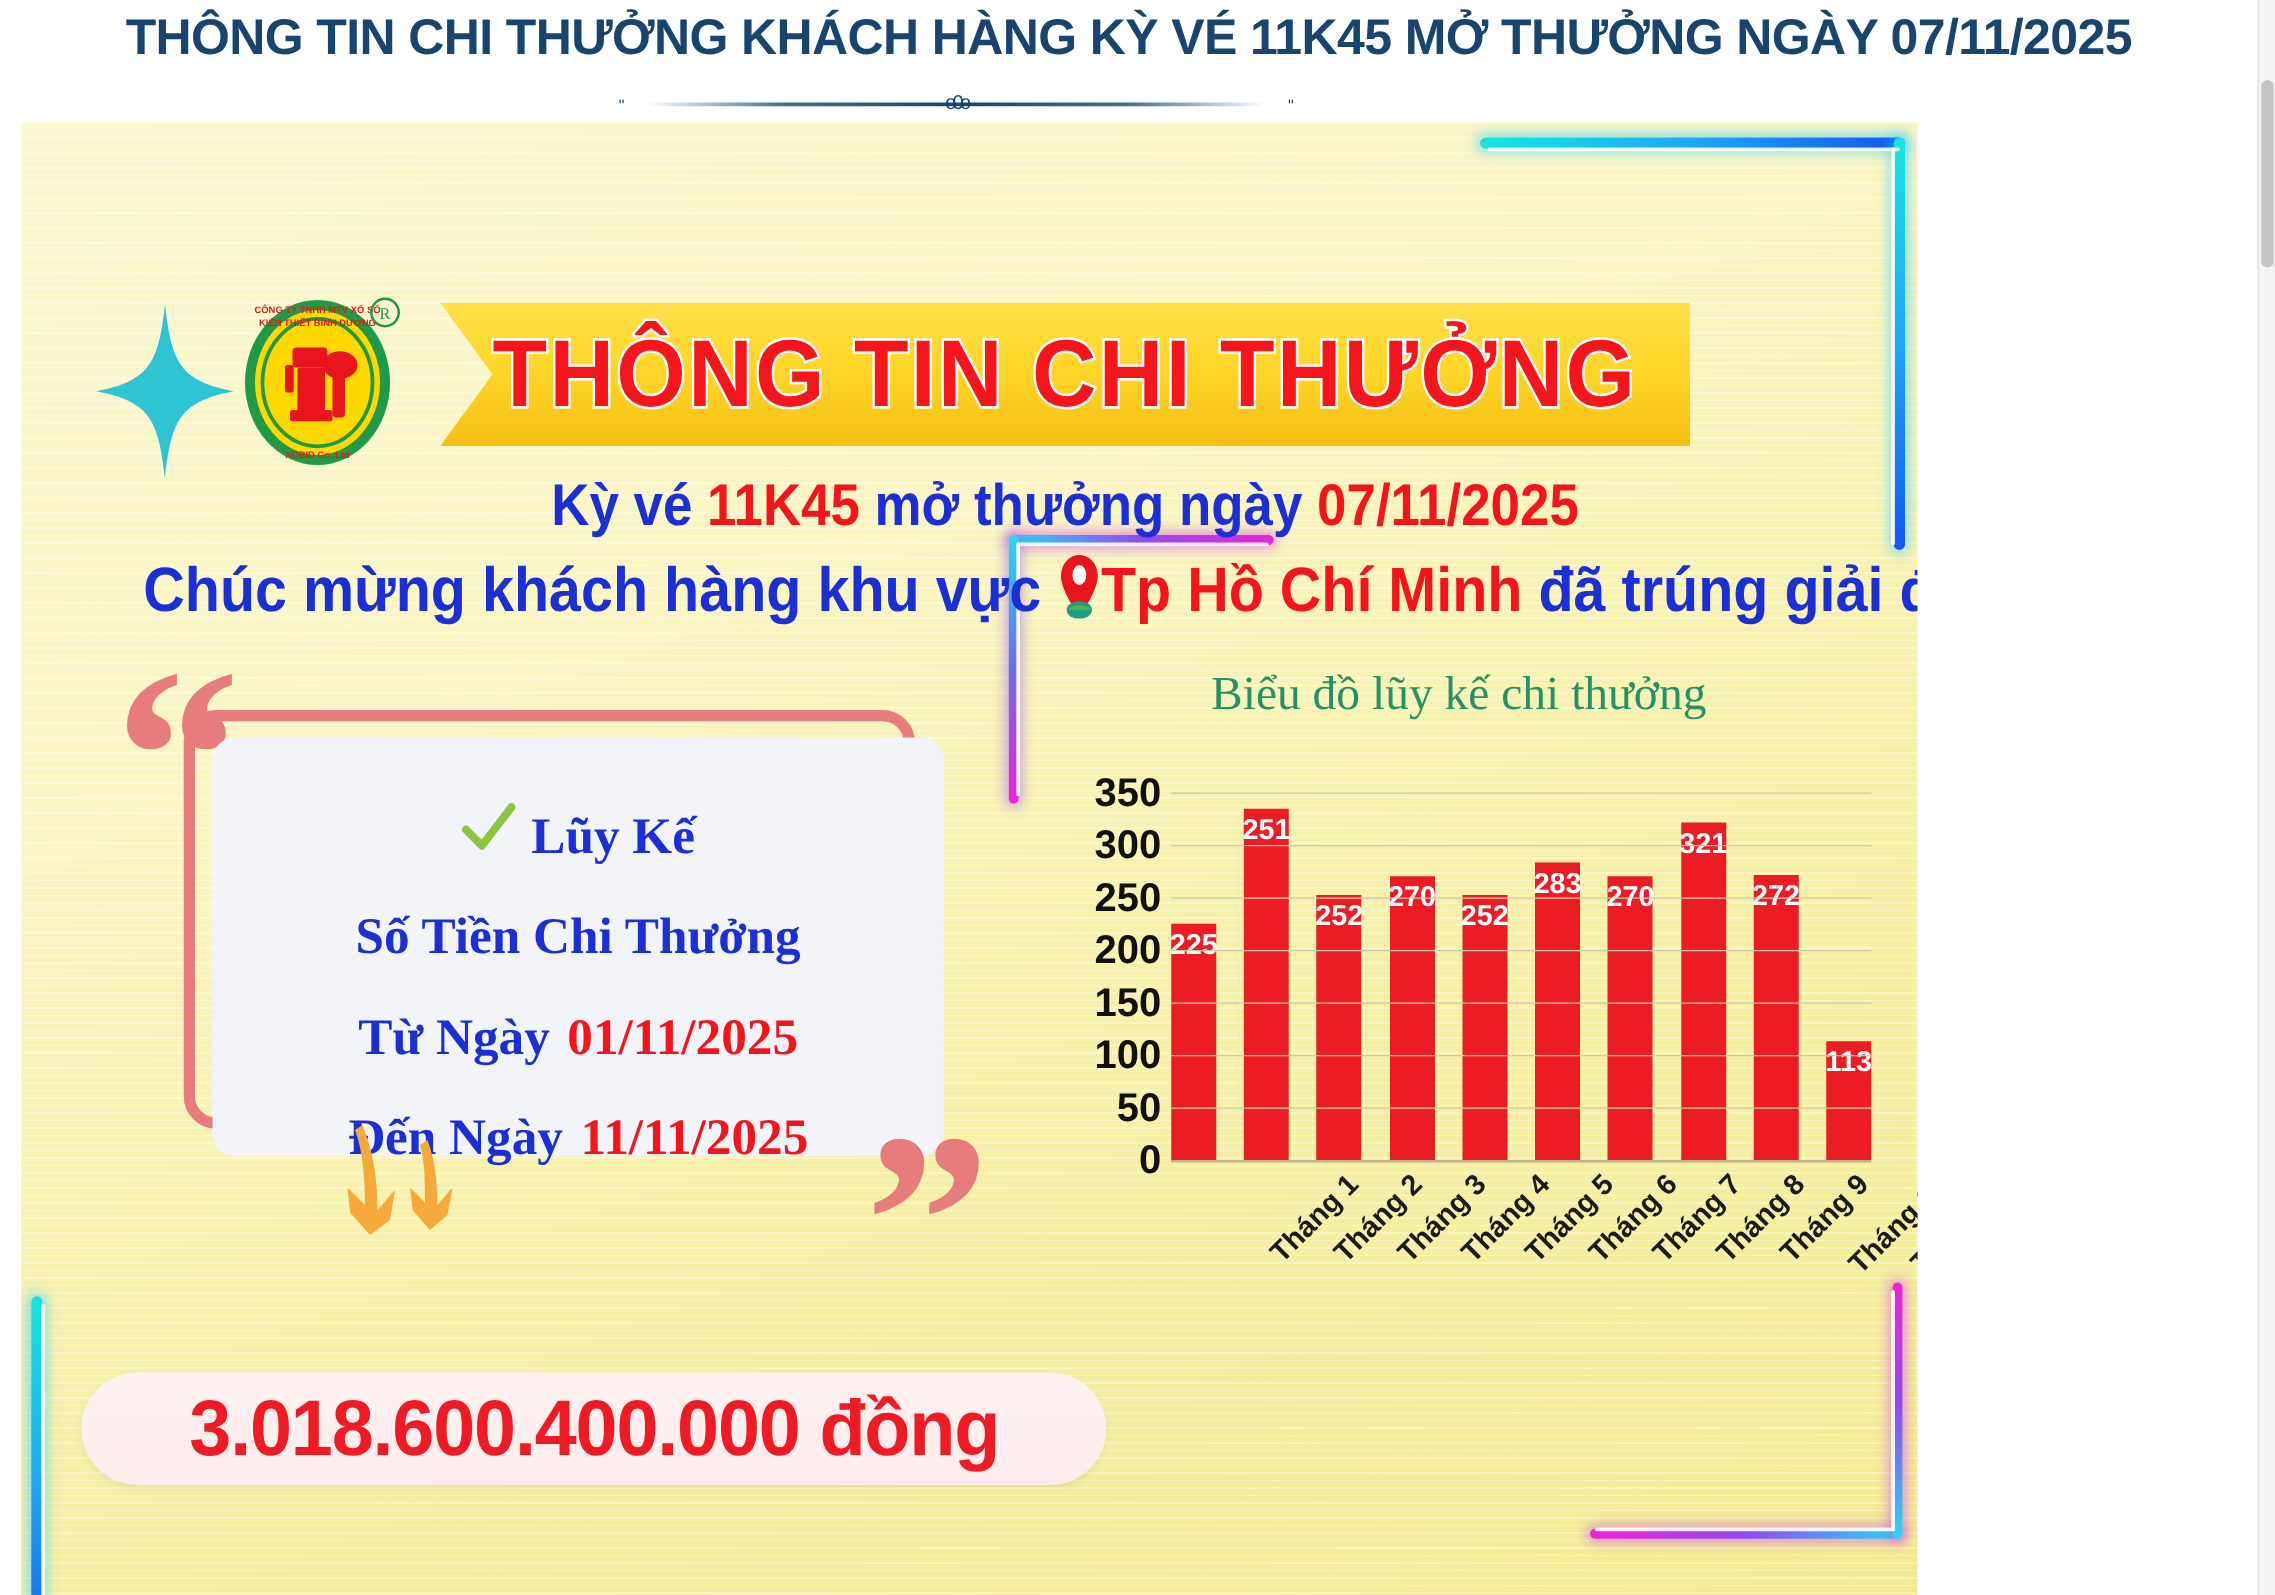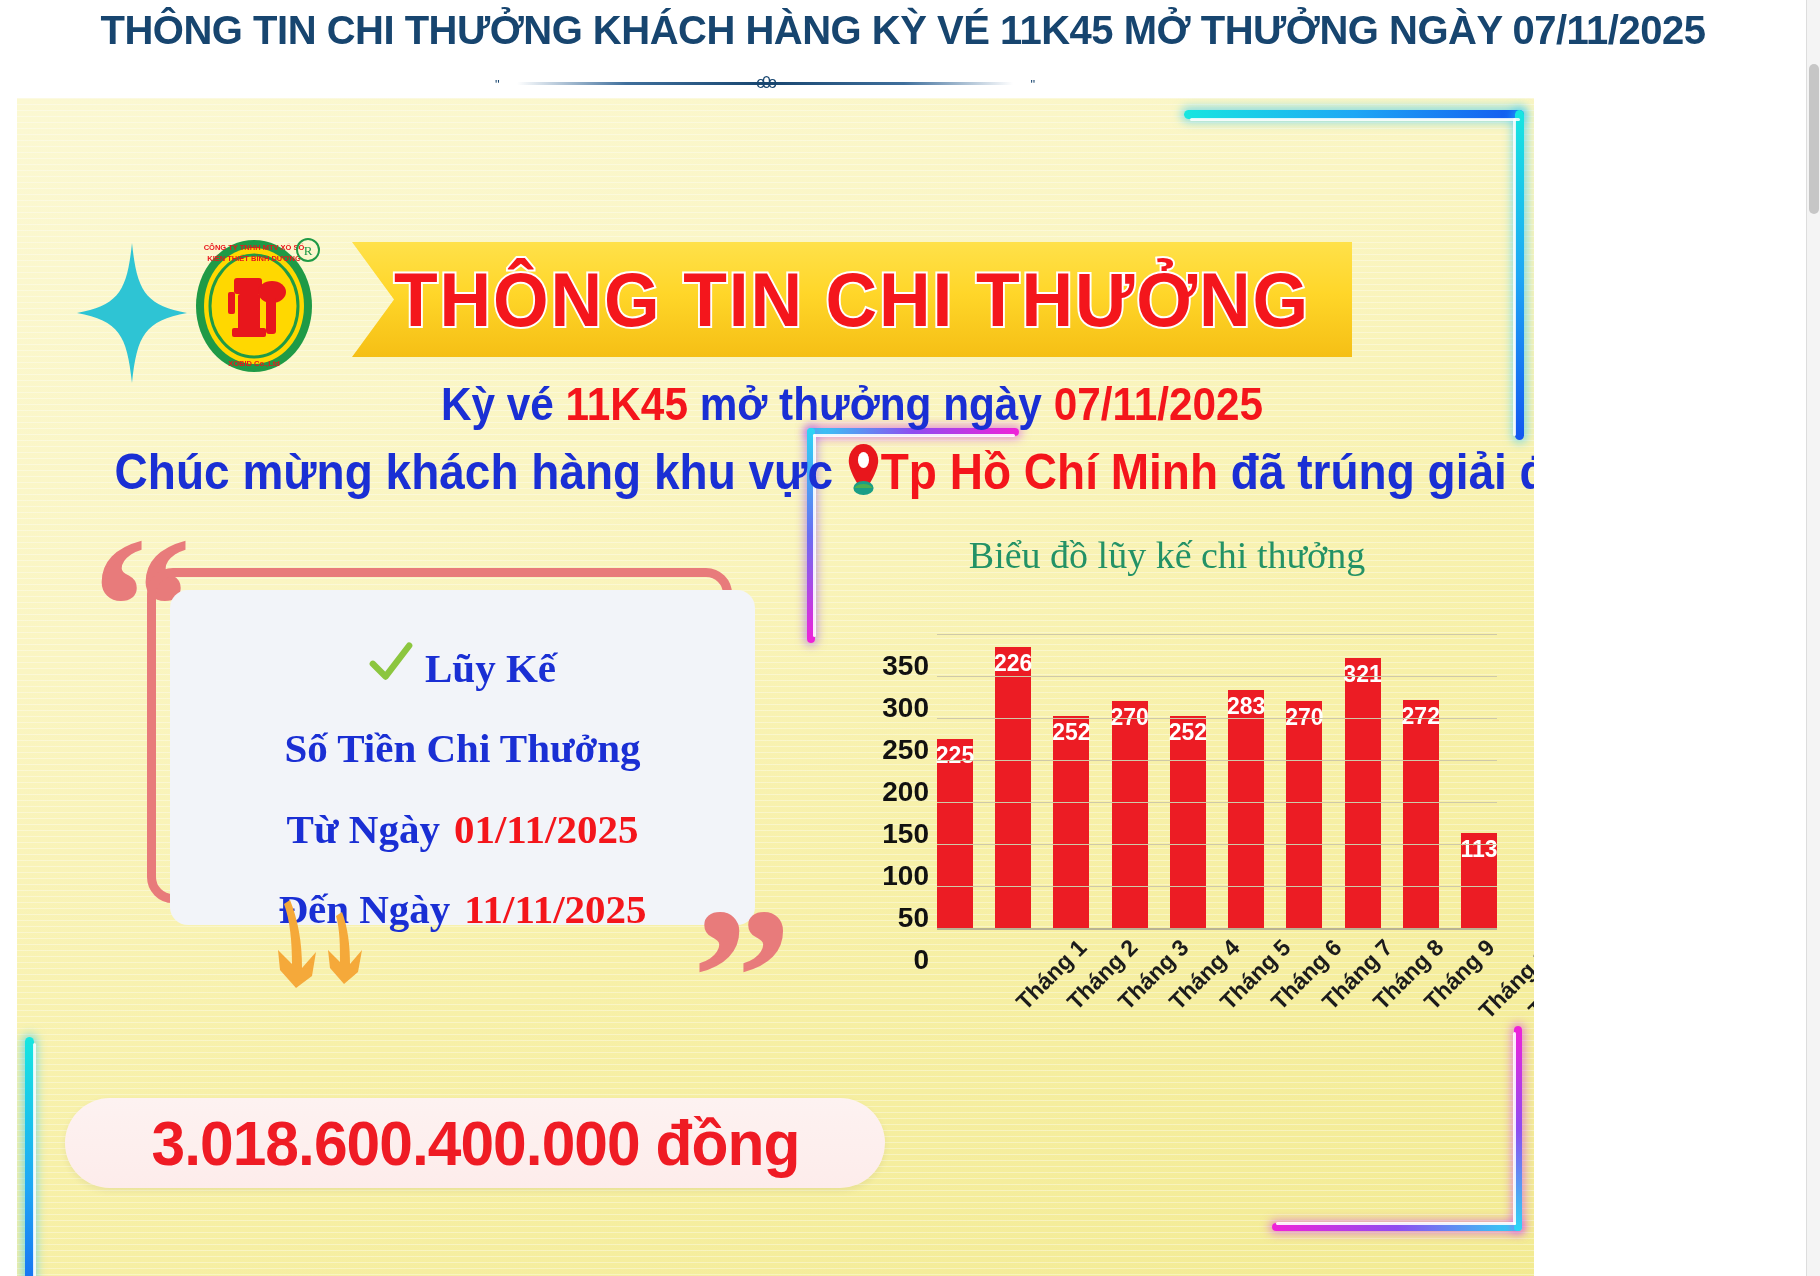--- a/index.html
+++ b/index.html
@@ -250,21 +250,21 @@
     font-family:"Liberation Sans", sans-serif; font-weight:bold;
     font-size:26px; color:#111111; white-space:nowrap;
   }
   #plot-wrap { position:absolute; left:40px; top:136px; width:640px; height:420px; }
   #y-axis-labels {
     position:absolute; left:0; top:0; width:72px; height:294px;
   }
   #y-axis-labels div {
     position:absolute; right:0; width:72px; text-align:right;
     font-family:"Liberation Sans", sans-serif; font-weight:bold;
-    font-size:28px; color:#111; transform:translateY(-50%);margin-top:32px;
+    font-size:32px; color:#111; transform:translateY(-50%);
   }
   #plot-area {
     position:absolute; left:80px; top:0; width:560px; height:294px;
   }
   .gridline {
     position:absolute; left:0; width:100%; height:1px; background:#cfc9a8;
   }
   #bars-row {
     position:absolute; left:0; bottom:0; width:100%; height:294px;
     display:flex; align-items:flex-end; justify-content:space-between;
@@ -439,21 +439,21 @@
           <div style="top: 0px;">350</div>
         </div>
       <div id="plot-area">
         <div id="bars-row">
             <div class="bar-col">
               <div class="bar" style="height: 189px; background: rgb(236, 28, 36);"></div>
               <div class="bar-value" style="bottom: 159px; color: rgb(255, 255, 255);">225</div>
             </div>
             <div class="bar-col">
               <div class="bar" style="height: 281.4px; background: rgb(236, 28, 36);"></div>
-              <div class="bar-value" style="bottom: 251.4px; color: rgb(255, 255, 255);">226</div>
+              <div class="bar-value" style="bottom: 251.4px; color: rgb(255, 255, 255);">251</div>
             </div>
             <div class="bar-col">
               <div class="bar" style="height: 211.68px; background: rgb(236, 28, 36);"></div>
               <div class="bar-value" style="bottom: 181.68px; color: rgb(255, 255, 255);">252</div>
             </div>
             <div class="bar-col">
               <div class="bar" style="height: 226.8px; background: rgb(236, 28, 36);"></div>
               <div class="bar-value" style="bottom: 196.8px; color: rgb(255, 255, 255);">270</div>
             </div>
             <div class="bar-col">

